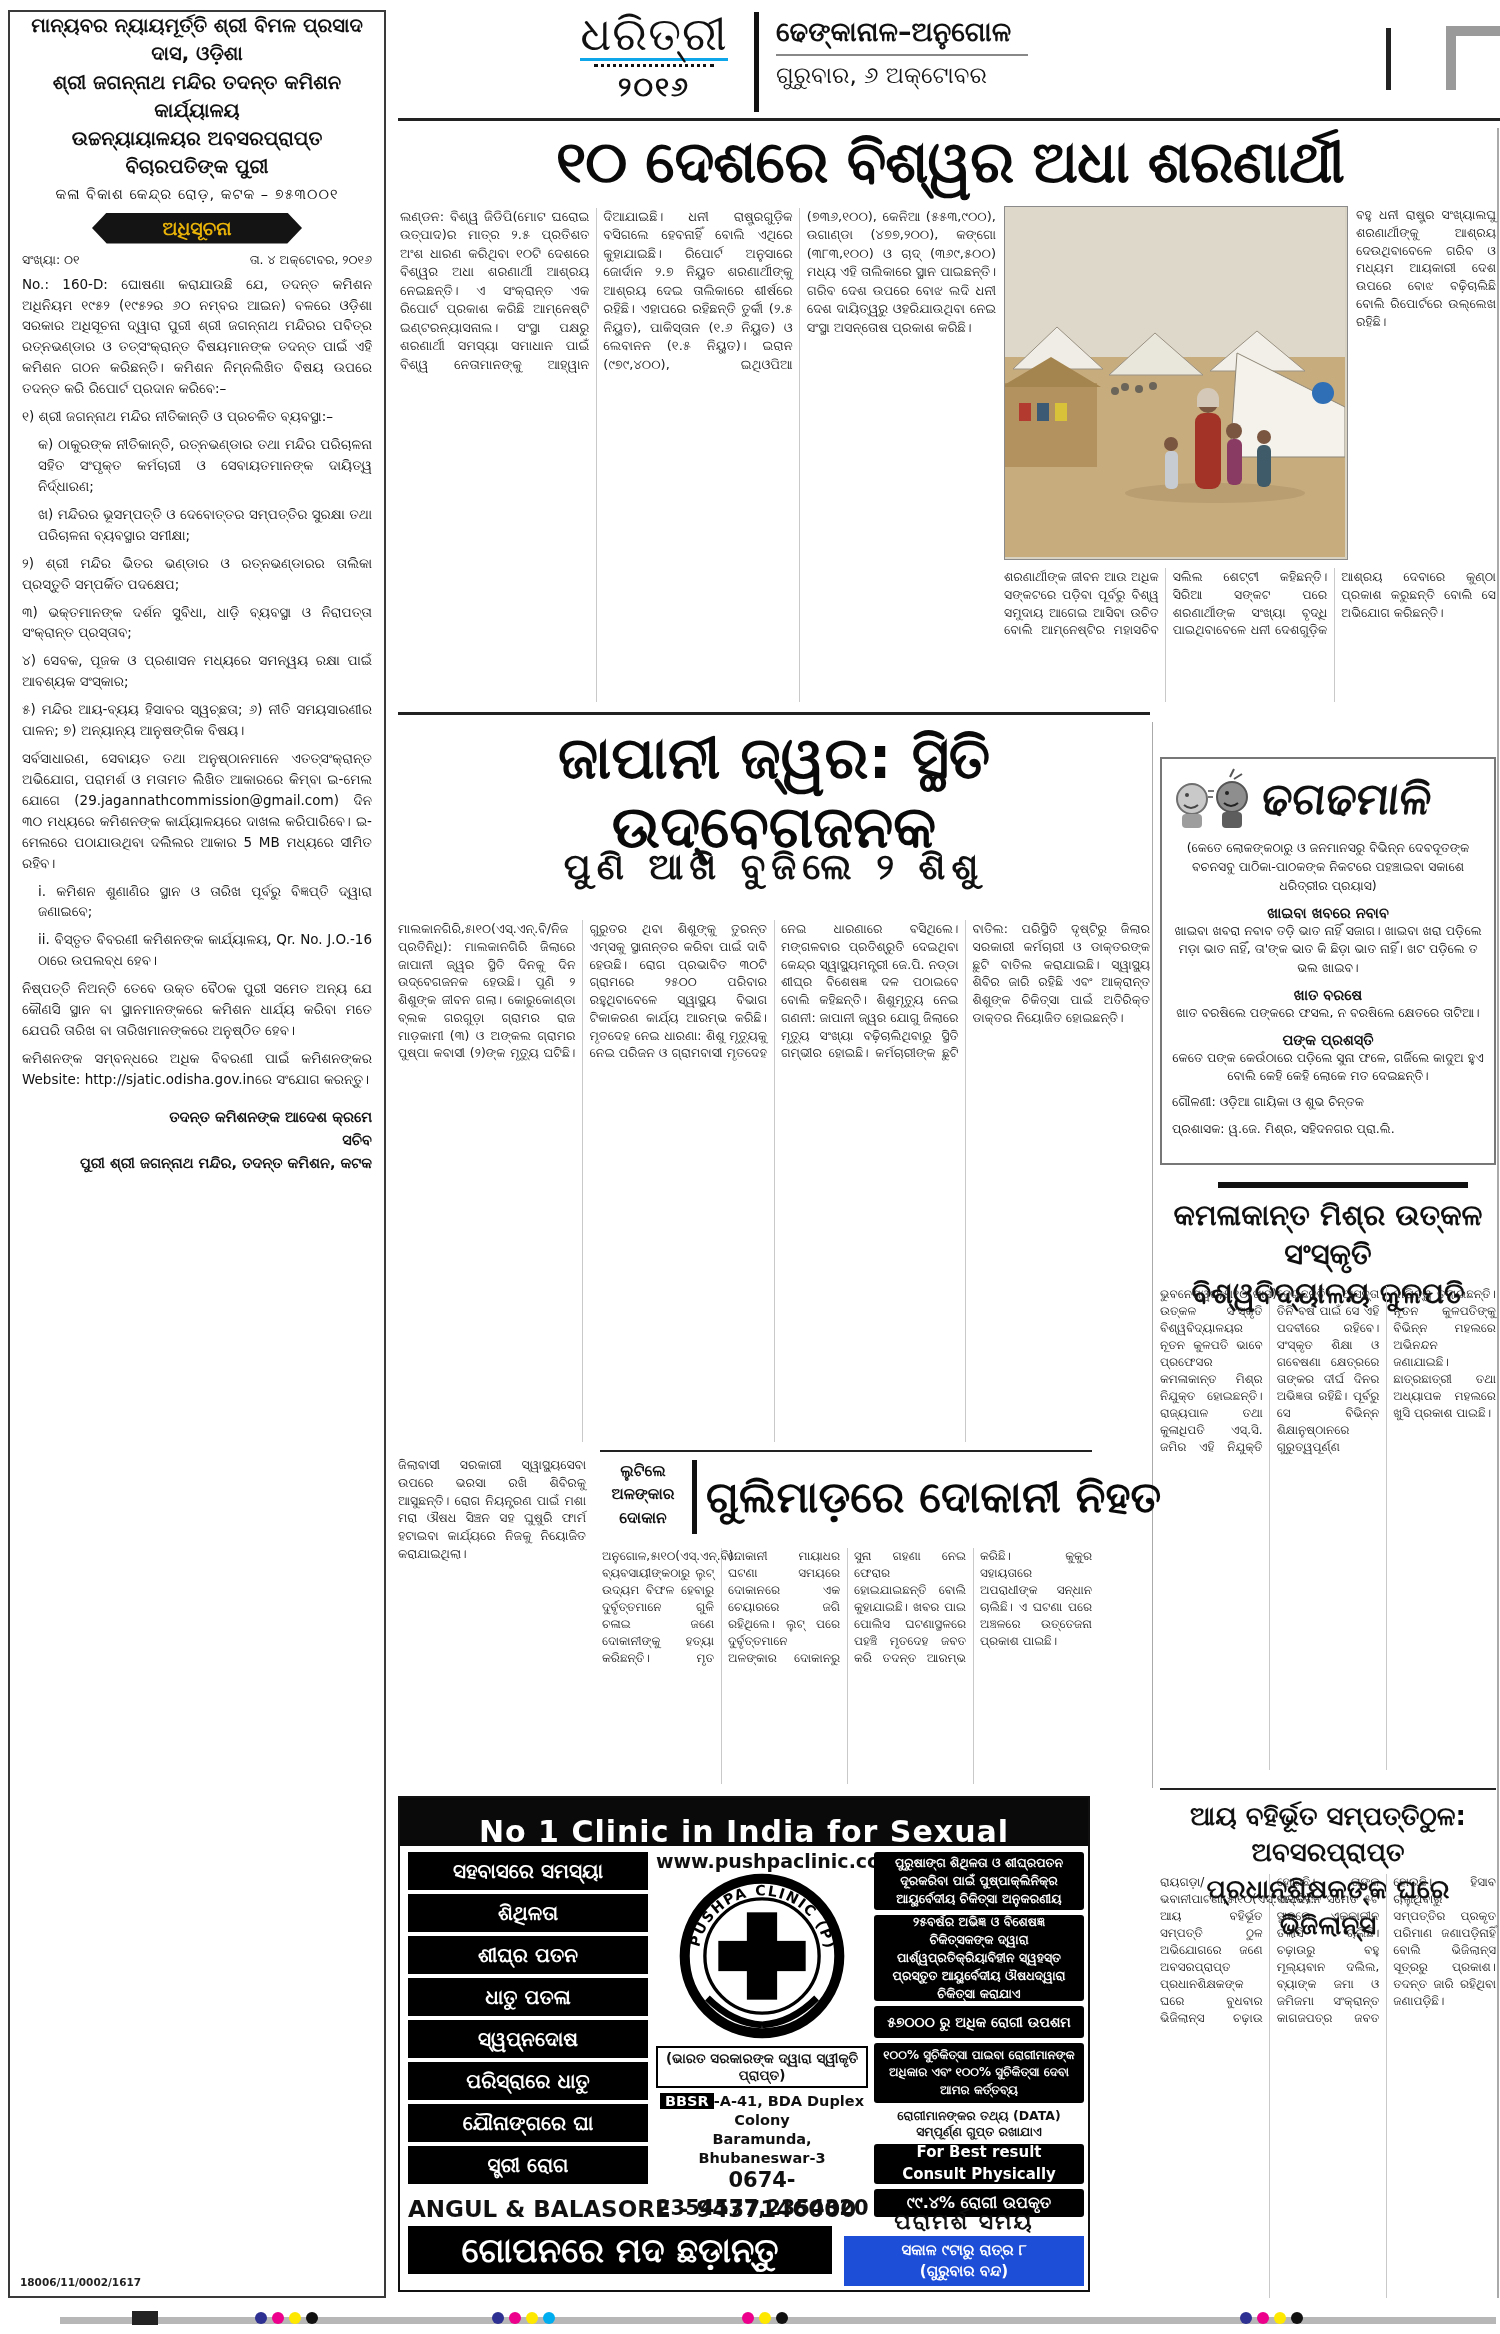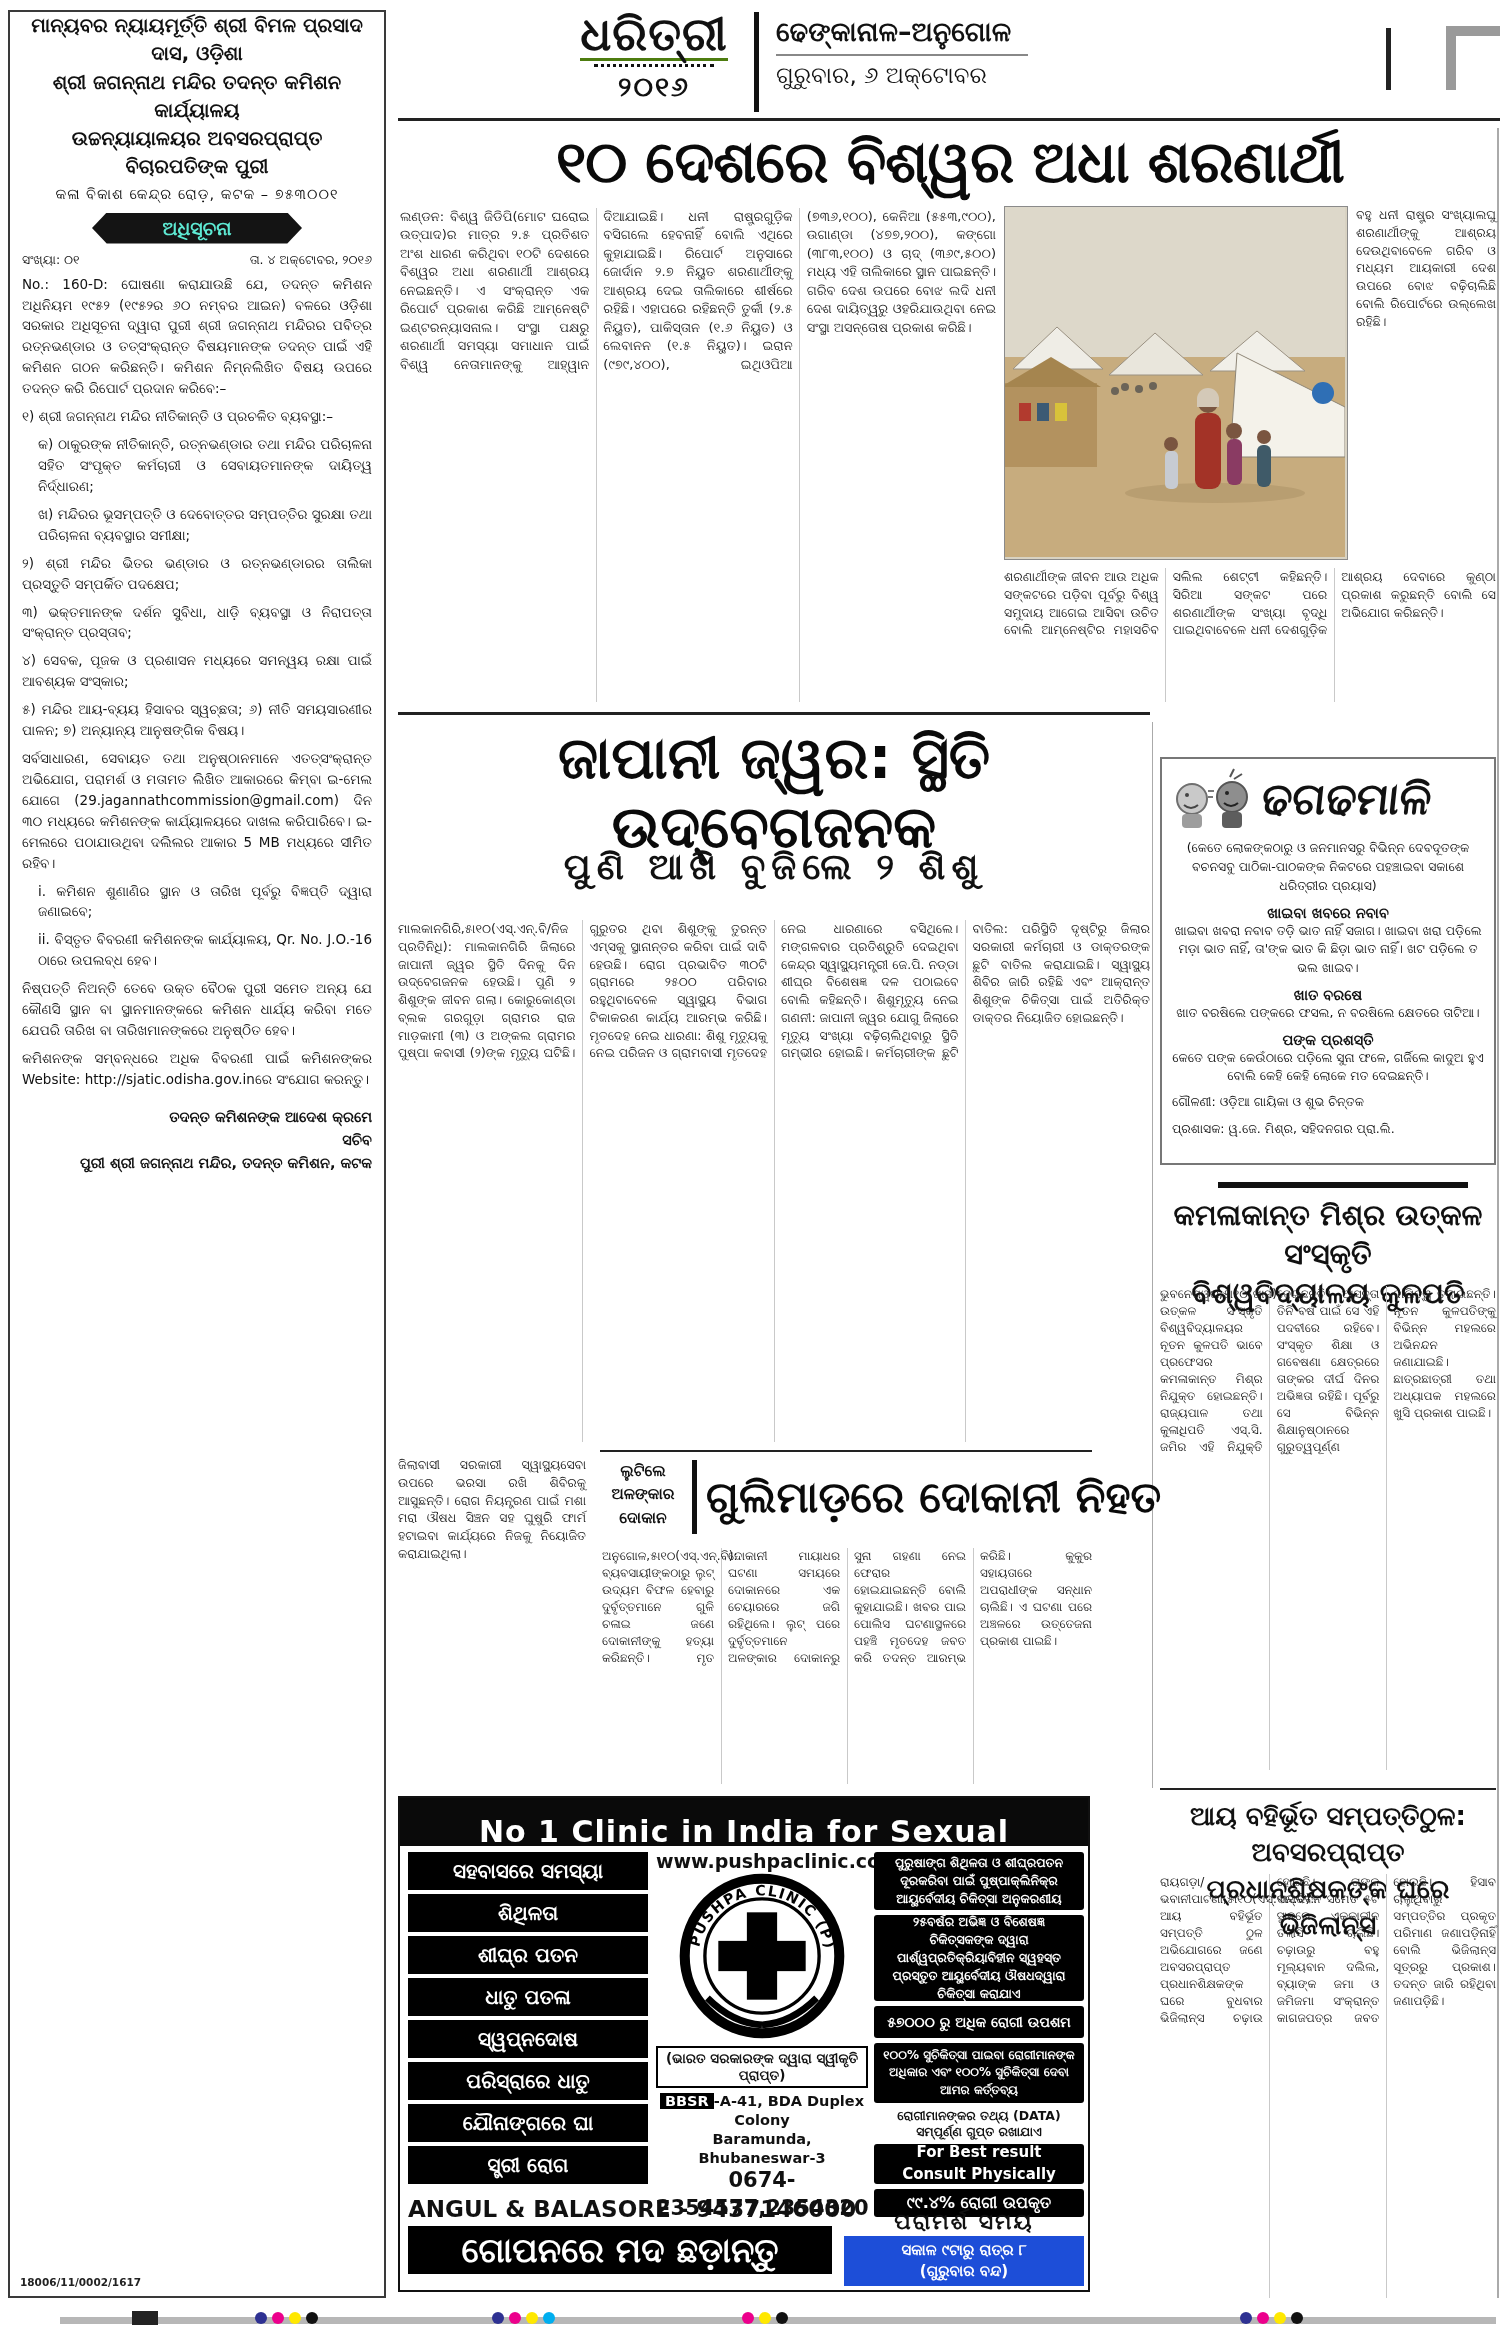--- a/index.html
+++ b/index.html
@@ -6,31 +6,31 @@
   #page{position:relative;width:1500px;height:2334px;background:#ffffff;
         font-family:"DejaVu Sans","Liberation Sans",sans-serif;color:#111;overflow:hidden;}
   .abs{position:absolute;}
   .rule{position:absolute;background:#222;}
   .hairline{position:absolute;background:#aaa;}
   
   #notice{left:8px;top:10px;width:378px;height:2288px;border:2px solid #3a3a3a;
           padding:0 12px;box-sizing:border-box;}
   #notice .hdr{font-weight:bold;font-size:19.5px;text-align:center;line-height:1.45;}
   #notice .addr{font-size:14.5px;text-align:center;margin-top:4px;letter-spacing:1px;}
-  #notice .ribbon{width:210px;margin:10px auto 8px;background:#141414;color:#5eead4;
+  #notice .ribbon{width:210px;margin:10px auto 8px;background:#141414;color:#eab308;
           text-align:center;font-weight:bold;font-size:19px;padding:4px 0;
           clip-path:polygon(7% 0,93% 0,100% 50%,93% 100%,7% 100%,0 50%);}
   #notice .refrow{display:flex;justify-content:space-between;font-size:12.5px;margin:2px 0 6px;}
   #notice p{font-size:13.5px;line-height:1.55;text-align:justify;margin:0 0 7px;}
   #notice p.indent{padding-left:16px;}
   #notice .sign{margin-top:16px;text-align:right;font-weight:bold;font-size:14.5px;line-height:1.6;}
   #notice .code{position:absolute;left:10px;bottom:8px;font-size:10.5px;font-weight:bold;color:#222;}
   
   #logo{left:566px;top:10px;width:176px;text-align:center;}
-  #logo .name{font-size:46px;font-weight:700;letter-spacing:1px;border-bottom:3px solid #4d7c0f;display:inline-block;line-height:1.05;}
+  #logo .name{font-size:46px;font-weight:400;letter-spacing:1px;border-bottom:3px solid #0ea5e9;display:inline-block;line-height:1.05;}
   #logo .dots{width:120px;margin:3px auto 0;border-bottom:3px dotted #111;}
   #logo .year{font-size:27px;font-weight:600;margin-top:4px;letter-spacing:2px;}
   #mh-divider{left:754px;top:12px;width:5px;height:100px;background:#111;position:absolute;}
   #edition{left:776px;top:16px;width:300px;}
   #edition .ed{font-size:27px;font-weight:bold;}
   #edition .edline{width:252px;height:2px;background:#888;margin:6px 0;}
   #edition .date{font-size:23px;}
   .cornergrey{position:absolute;background:#9a9a9a;}
   
   .headline{font-weight:800;color:#0a0a0a;}

